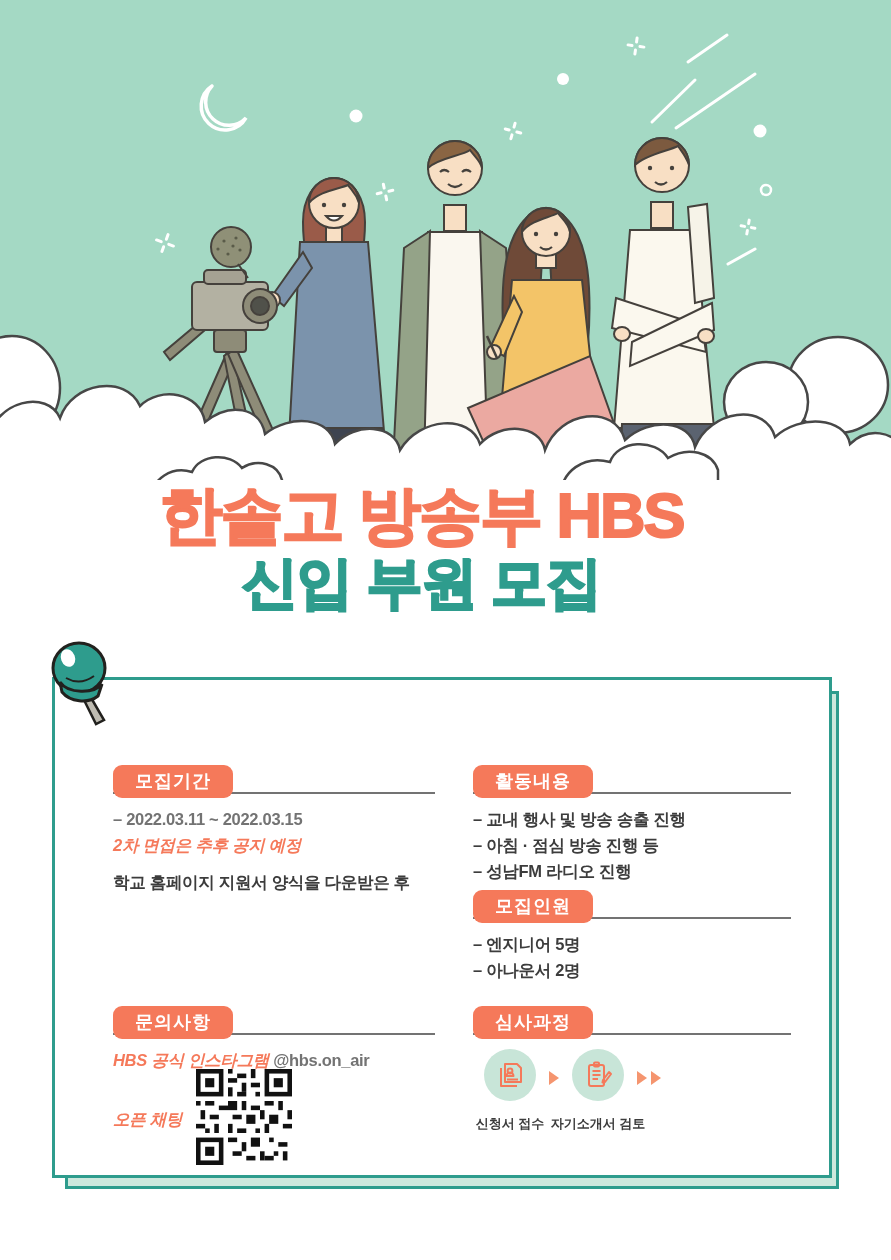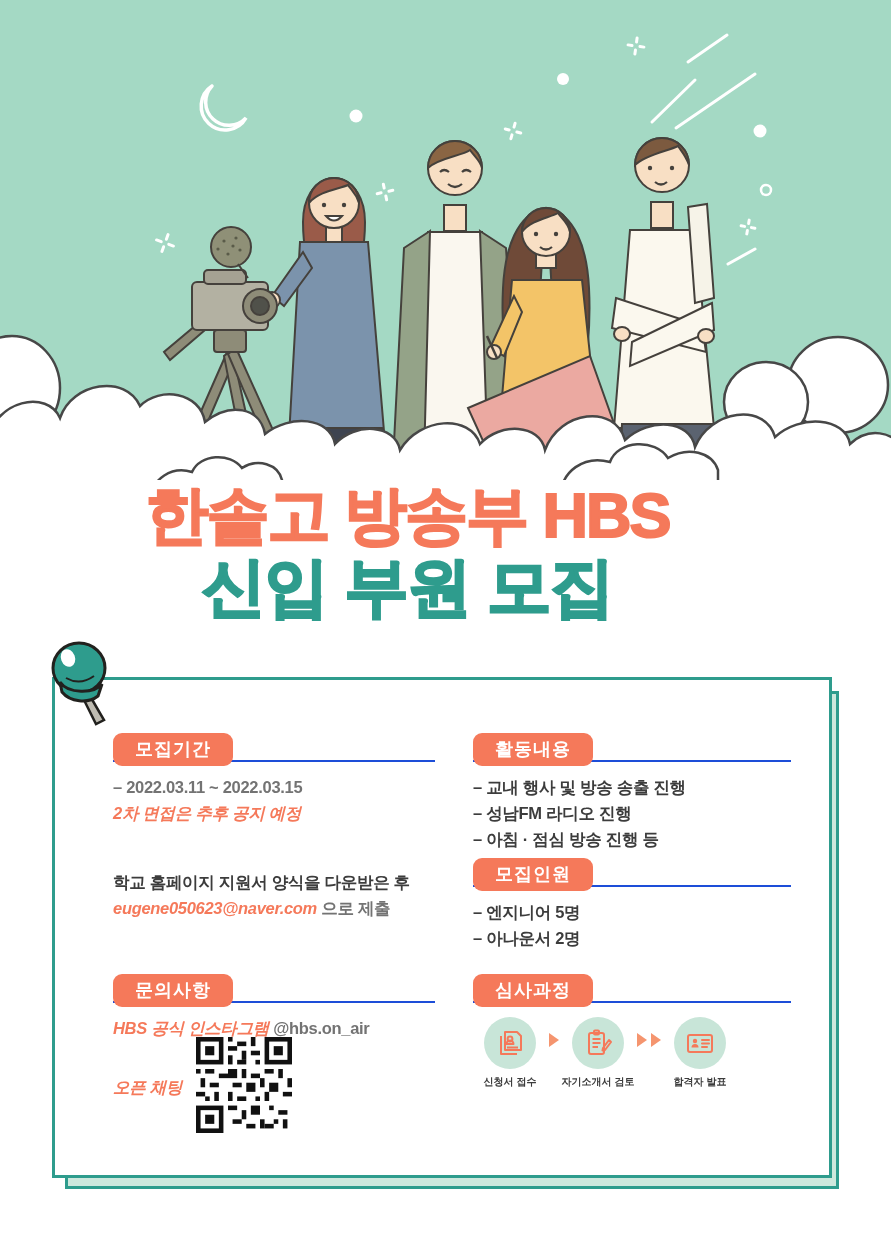--- a/index.html
+++ b/index.html
@@ -3,50 +3,50 @@
 <meta charset="utf-8">
 <style>
   html,body{margin:0;padding:0;background:#fff;}
   body{font-family:"Liberation Sans","DejaVu Sans",sans-serif;}
   .poster{position:relative;width:891px;height:1260px;background:#ffffff;overflow:hidden;margin:0 auto;}
 
   
   .hero{position:absolute;left:0;top:0;width:891px;height:480px;}
 
   
-  .title-block{position:absolute;left:2px;top:482px;width:811px;text-align:center;line-height:1.05;}
+  .title-block{position:absolute;left:16px;top:482px;width:811px;text-align:center;line-height:1.05;}
   .title-main{font-size:63px;font-weight:900;letter-spacing:-2px;color:#F5795A;-webkit-text-stroke:2px #F5795A;}
-  .title-sub{font-size:64px;font-weight:900;letter-spacing:-1px;color:#2E9C8D;-webkit-text-stroke:2.5px #2E9C8D;margin-top:6px;}
+  .title-sub{font-size:56px;font-weight:900;letter-spacing:-1px;color:#2E9C8D;-webkit-text-stroke:2.5px #2E9C8D;margin-top:6px;}
 
   
   .card-shadow{position:absolute;left:65px;top:691px;width:774px;height:498px;
     background:#CDE8DD;border:3px solid #2E9C8D;box-sizing:border-box;}
   .card{position:absolute;left:52px;top:677px;width:780px;height:501px;
     background:#ffffff;border:3px solid #2E9C8D;box-sizing:border-box;}
   .pushpin{position:absolute;left:46px;top:634px;width:78px;height:100px;z-index:5;}
 
   .card-grid{position:absolute;left:58px;top:52px;display:grid;
     grid-template-columns:322px 318px;column-gap:38px;grid-template-rows:125px 116px auto;}
 
-  .section-header{position:relative;border-bottom:2px solid #1d4ed8;height:28px;}
+  .section-header{position:relative;border-bottom:2px solid #737373;height:28px;margin-top:32px;}
   .section-label{display:inline-block;background:#F5795A;color:#fff;font-weight:700;font-size:18px;
     padding:4px 22px 5px;border-radius:9px;position:relative;top:1px;letter-spacing:1px;}
   .section-body{margin-top:12px;font-size:16.5px;font-weight:700;color:#3C3C3C;line-height:26px;letter-spacing:-0.3px;}
   .coral-text{color:#F5795A;font-style:italic;}
   .dark-text{color:#737373;}
 
   .contact-row{display:flex;align-items:center;gap:14px;}
   .qr{width:96px;height:96px;margin-top:-4px;}
 
   
   .process-row{display:flex;align-items:center;margin-top:14px;}
   .step{display:flex;flex-direction:column;align-items:center;width:74px;}
   .step-circle{width:52px;height:52px;border-radius:50%;background:#C8E5D8;
     display:flex;align-items:center;justify-content:center;}
-  .step-name{margin-top:6px;font-size:10px;font-weight:700;color:#3C3C3C;white-space:nowrap;}
+  .step-name{margin-top:14px;font-size:13px;font-weight:700;color:#3C3C3C;white-space:nowrap;}
   .step-arrow{width:0;height:0;border-top:7px solid transparent;border-bottom:7px solid transparent;
     border-left:10px solid #F5956F;margin:0 2px 26px 2px;}
 </style>
 </head>
 <body>
 
 <div class="poster">
 
   <svg class="hero" viewBox="0 0 891 480">
     <rect x="0" y="0" width="891" height="458" fill="#A4D9C4"></rect>
@@ -214,29 +214,28 @@
           <div class="coral-text">2차 면접은 추후 공지 예정</div>
         </div>
       </section>
 
       <section>
         <div class="section-header">
           <span class="section-label">활동내용</span>
         </div>
         <div class="section-body">
           <div>– 교내 행사 및 방송 송출 진행</div>
+          <div>– 아침 · 점심 방송 진행 등</div>
           <div>– 성남FM 라디오 진행</div>
-          <div>– 아침 · 점심 방송 진행 등</div>
         </div>
       </section>
 
       <section>
         <div class="section-body">
           <div>학교 홈페이지 지원서 양식을 다운받은 후</div>
-          <div><span class="coral-text">eugene050623@naver.com</span><span class="dark-text"> 으로 제출</span></div>
         </div>
       </section>
 
       <section>
         <div class="section-header">
           <span class="section-label">모집인원</span>
         </div>
         <div class="section-body">
           <div>– 엔지니어 5명</div>
           <div>– 아나운서 2명</div>
@@ -346,34 +345,19 @@
                   <path d="M20 20 L26 12 L28 14 L22 22 L19.5 22.5 Z"></path>
                 </g>
               </svg>
             </div>
             <div class="step-name">자기소개서 검토</div>
           </div>
           <div class="step-arrow"></div>
 
           <div class="step-arrow"></div>
 
-          <div class="step">
-            <div class="step-circle">
-              <svg width="30" height="30" viewBox="0 0 30 30">
-                <g fill="none" stroke="#F5795A" stroke-width="2" stroke-linejoin="round" stroke-linecap="round">
-                  <rect x="3" y="7" width="24" height="17" rx="2"></rect>
-                  <circle cx="10" cy="13" r="2.2" fill="#F5795A" stroke="none"></circle>
-                  <path d="M6.5 19.5 a3.5 3.5 0 0 1 7 0 Z" fill="#F5795A" stroke="none"></path>
-                  <line x1="17" y1="12" x2="24" y2="12"></line>
-                  <line x1="17" y1="15.5" x2="24" y2="15.5"></line>
-                  <line x1="17" y1="19" x2="22" y2="19"></line>
-                </g>
-              </svg>
-            </div>
-            <div class="step-name">합격자 발표</div>
-          </div>
 
         </div>
       </section>
 
     </div>
   </div>
 </div>
 
 </body></html>

